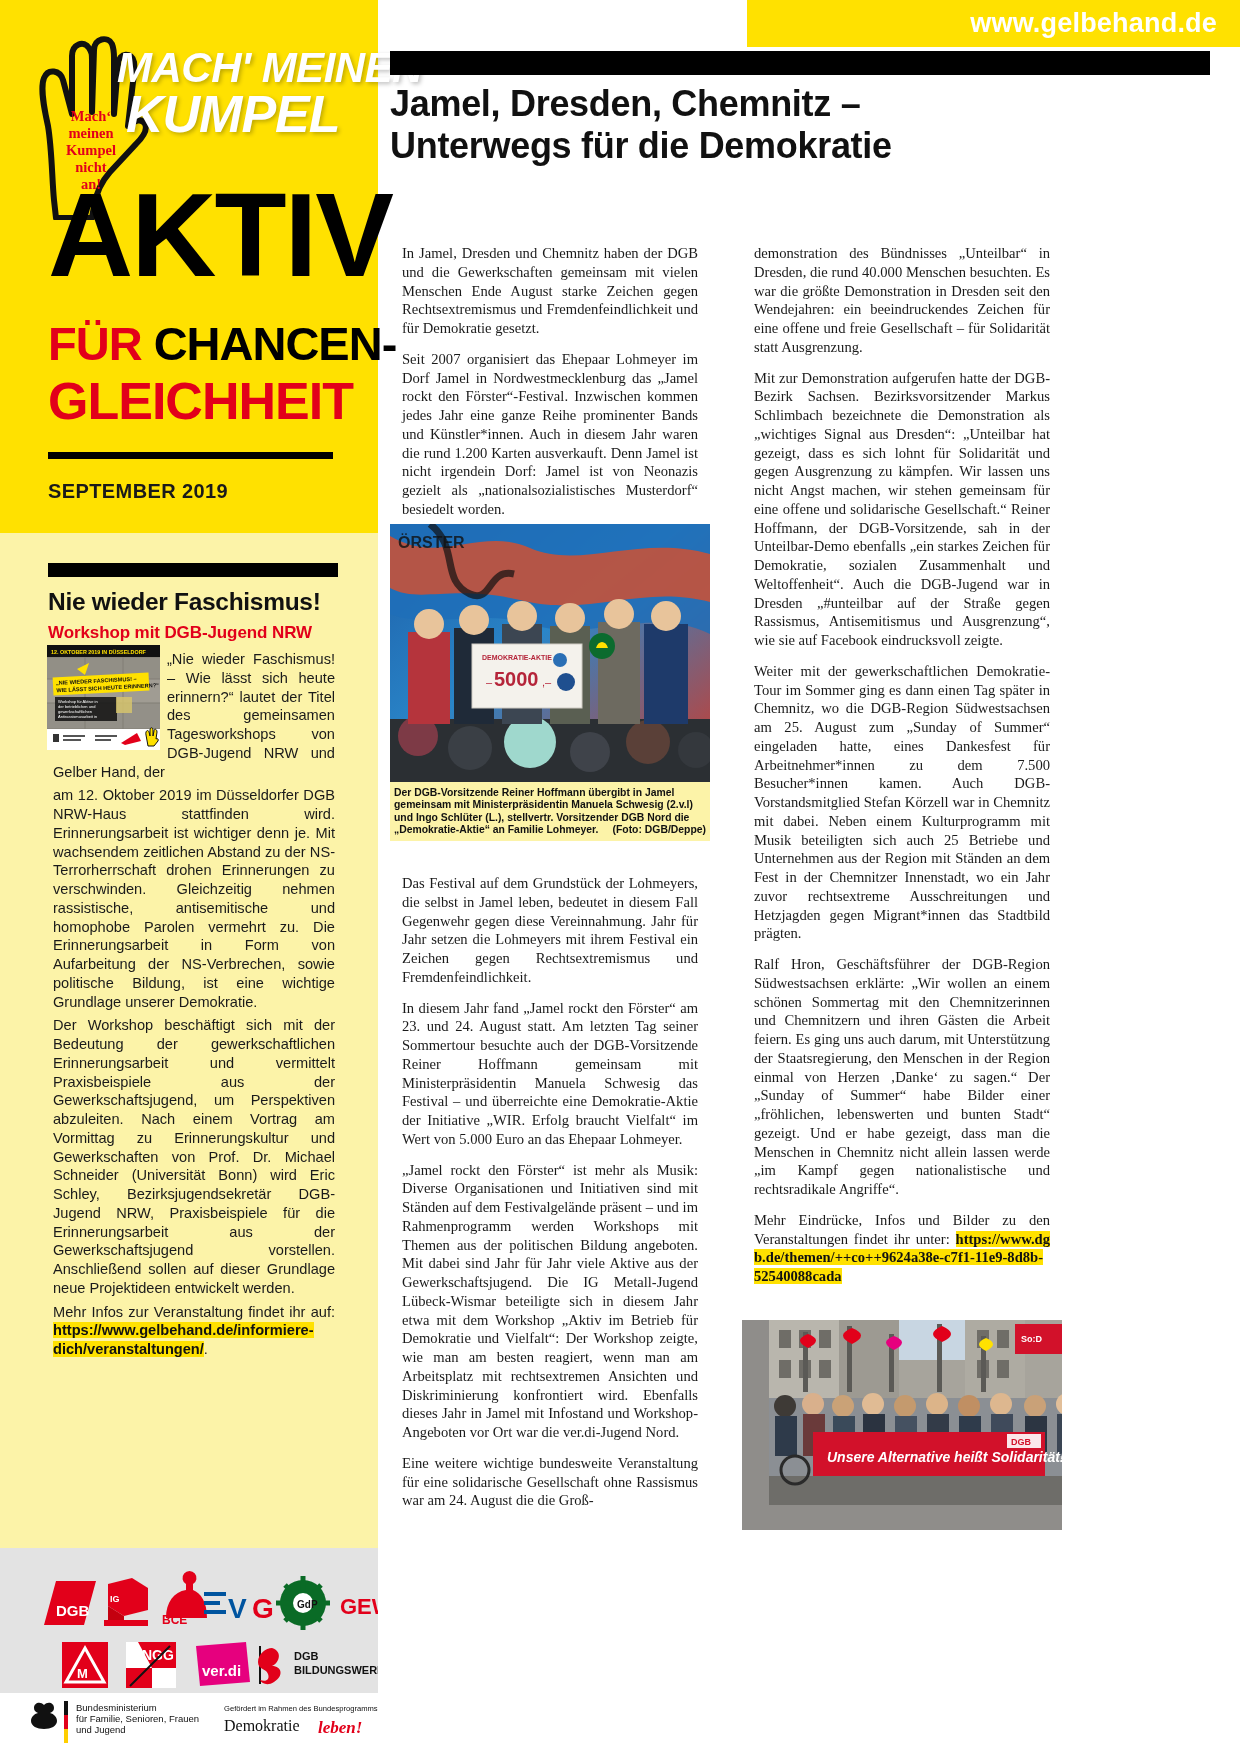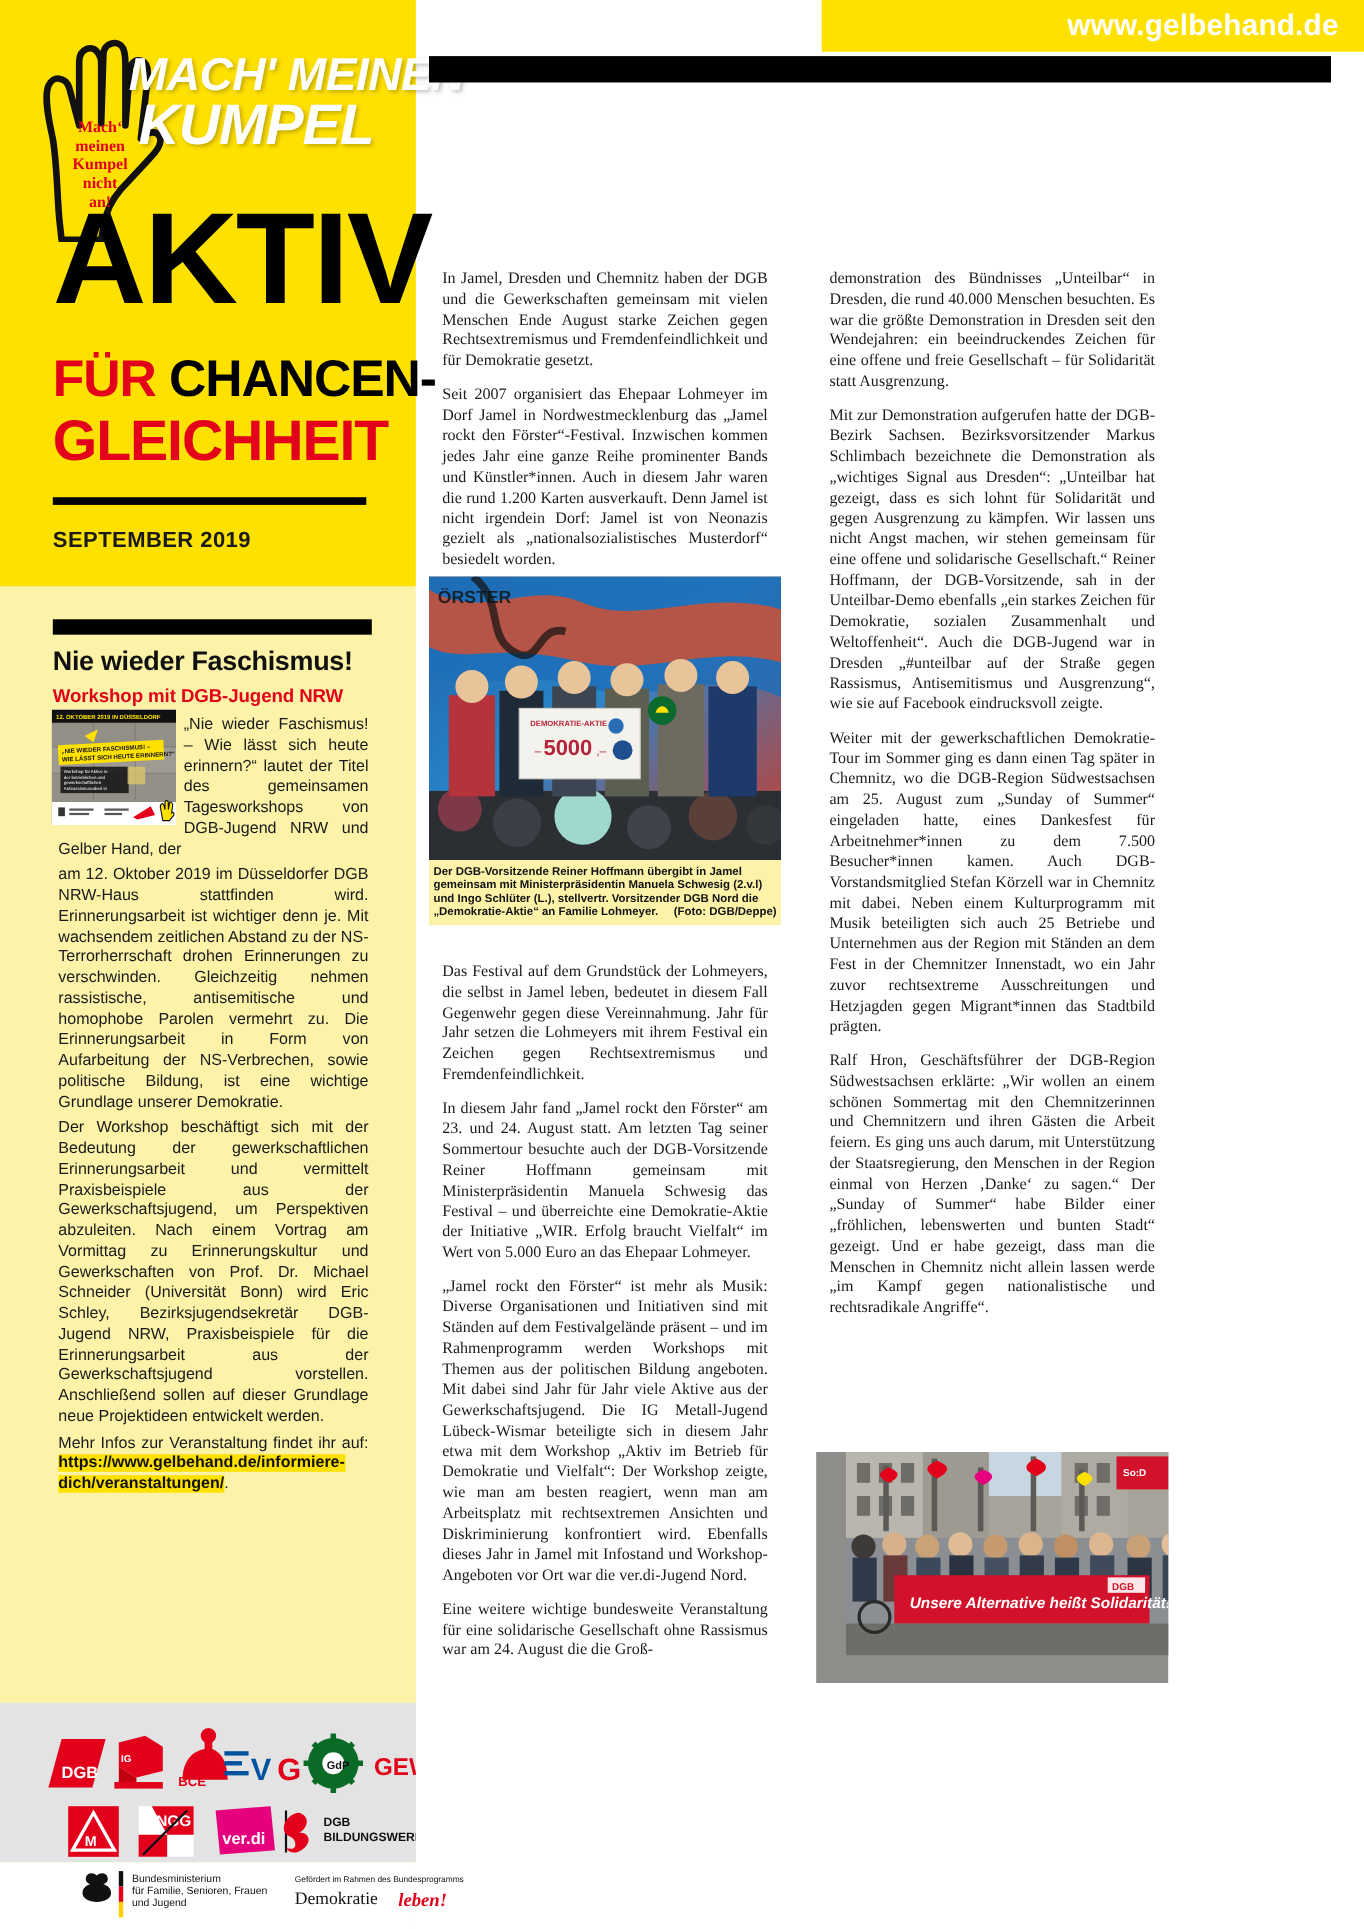--- a/index.html
+++ b/index.html
@@ -70,21 +70,21 @@
     background: #b9b6ae; overflow: hidden; border: 0; }
   .side-body { position: absolute; left: 48px; top: 645px; width: 292px;
     font-size: 14.6px; line-height: 1.285; color: #1a1a1a; text-align: justify;
     text-align-last: left; hyphens: none; }
   .side-body .float-gap { float: left; width: 119px; height: 108px; }
   .side-body p { margin: 5px; }
   .hl { background: #ffe100; font-weight: bold; }
 
   
   .logo-strip { position: absolute; left: 0; top: 1548px; width: 378px; height: 145px; background: #e3e3e3; }
-  .gov-strip { position: absolute; left: 0; top: 1693px; width: 378px; height: 61px; background: #fff; padding-left: 44px; }
+  .gov-strip { position: absolute; left: 0; top: 1693px; width: 378px; height: 61px; background: #fff; }
 
   
   .urlbar { position: absolute; left: 747px; top: 0; width: 493px; height: 47px; background: #ffe100; }
   .urlbar span { position:absolute; right: 23px; top: 8px; color: #fff;
     font-family:"Liberation Sans Narrow","Liberation Sans",sans-serif;
     font-weight: bold; font-size: 27px; letter-spacing: .2px; }
   .blackbar { position: absolute; left: 390px; top: 51px; width: 820px; height: 24px; background: #000; }
 
   .headline { position: absolute; left: 390px; top: 83px; width: 800px;
     font-family:"Liberation Sans Narrow","Liberation Sans",sans-serif;
@@ -285,20 +285,24 @@
         <text x="318" y="40" fill="#e2001a" font-size="17" font-family="Liberation Serif, serif" font-style="italic" font-weight="bold">leben!</text>
       </svg>
     </div>
   </div>
 
   <div class="urlbar">
     <span>www.gelbehand.de</span>
   </div>
   <div class="blackbar"></div>
 
+  <div class="headline">
+    <span>Jamel, Dresden, Chemnitz –</span><br>
+    <span>Unterwegs für die Demokratie</span>
+  </div>
 
   <div class="col col-mid" style="height:286px;overflow:hidden;">
     <p>In Jamel, Dresden und Chemnitz haben der DGB und die Gewerkschaften gemeinsam mit vielen Menschen Ende August starke Zeichen gegen Rechtsextremismus und Fremdenfeindlichkeit und für Demokratie gesetzt.</p>
     <p>Seit 2007 organisiert das Ehepaar Lohmeyer im Dorf Jamel in Nordwestmecklenburg das „Jamel rockt den Förster“-Festival. Inzwischen kommen jedes Jahr eine ganze Reihe prominenter Bands und Künstler*innen. Auch in diesem Jahr waren die rund 1.200 Karten ausverkauft. Denn Jamel ist nicht irgendein Dorf: Jamel ist von Neonazis gezielt als „nationalsozialistisches Musterdorf“ besiedelt worden.</p>
   </div>
 
   <div class="photo photo1">
     <svg width="320" height="258" viewBox="0 0 320 258">
       <defs>
         <linearGradient id="bgA" x1="0" y1="0" x2="1" y2="1">
@@ -365,20 +369,21 @@
     <p>In diesem Jahr fand „Jamel rockt den Förster“ am 23. und 24. August statt. Am letzten Tag seiner Sommertour besuchte auch der DGB-Vorsitzende Reiner Hoffmann gemeinsam mit Ministerpräsidentin Manuela Schwesig das Festival – und überreichte eine Demokratie-Aktie der Initiative „WIR. Erfolg braucht Vielfalt“ im Wert von 5.000 Euro an das Ehepaar Lohmeyer.</p>
     <p>„Jamel rockt den Förster“ ist mehr als Musik: Diverse Organisationen und Initiativen sind mit Ständen auf dem Festivalgelände präsent – und im Rahmenprogramm werden Workshops mit Themen aus der politischen Bildung angeboten. Mit dabei sind Jahr für Jahr viele Aktive aus der Gewerkschaftsjugend. Die IG Metall-Jugend Lübeck-Wismar beteiligte sich in diesem Jahr etwa mit dem Workshop „Aktiv im Betrieb für Demokratie und Vielfalt“: Der Workshop zeigte, wie man am besten reagiert, wenn man am Arbeitsplatz mit rechtsextremen Ansichten und Diskriminierung konfrontiert wird. Ebenfalls dieses Jahr in Jamel mit Infostand und Workshop-Angeboten vor Ort war die ver.di-Jugend Nord.</p>
     <p>Eine weitere wichtige bundesweite Veranstaltung für eine solidarische Gesellschaft ohne Rassismus war am 24. August die die Groß-</p>
   </div>
 
   <div class="col col-right" style="height:1070px;overflow:hidden;">
     <p>demonstration des Bündnisses „Unteilbar“ in Dresden, die rund 40.000 Menschen besuchten. Es war die größte Demonstration in Dresden seit den Wendejahren: ein beeindruckendes Zeichen für eine offene und freie Gesellschaft – für Solidarität statt Ausgrenzung.</p>
     <p>Mit zur Demonstration aufgerufen hatte der DGB-Bezirk Sachsen. Bezirksvorsitzender Markus Schlimbach bezeichnete die Demonstration als „wichtiges Signal aus Dresden“: „Unteilbar hat gezeigt, dass es sich lohnt für Solidarität und gegen Ausgrenzung zu kämpfen. Wir lassen uns nicht Angst machen, wir stehen gemeinsam für eine offene und solidarische Gesellschaft.“ Reiner Hoffmann, der DGB-Vorsitzende, sah in der Unteilbar-Demo ebenfalls „ein starkes Zeichen für Demokratie, sozialen Zusammenhalt und Weltoffenheit“. Auch die DGB-Jugend war in Dresden „#unteilbar auf der Straße gegen Rassismus, Antisemitismus und Ausgrenzung“, wie sie auf Facebook eindrucksvoll zeigte.</p>
     <p>Weiter mit der gewerkschaftlichen Demokratie-Tour im Sommer ging es dann einen Tag später in Chemnitz, wo die DGB-Region Südwestsachsen am 25. August zum „Sunday of Summer“ eingeladen hatte, eines Dankesfest für Arbeitnehmer*innen zu dem 7.500 Besucher*innen kamen. Auch DGB-Vorstandsmitglied Stefan Körzell war in Chemnitz mit dabei. Neben einem Kulturprogramm mit Musik beteiligten sich auch 25 Betriebe und Unternehmen aus der Region mit Ständen an dem Fest in der Chemnitzer Innenstadt, wo ein Jahr zuvor rechtsextreme Ausschreitungen und Hetzjagden gegen Migrant*innen das Stadtbild prägten.</p>
     <p>Ralf Hron, Geschäftsführer der DGB-Region Südwestsachsen erklärte: „Wir wollen an einem schönen Sommertag mit den Chemnitzerinnen und Chemnitzern und ihren Gästen die Arbeit feiern. Es ging uns auch darum, mit Unterstützung der Staatsregierung, den Menschen in der Region einmal von Herzen ‚Danke‘ zu sagen.“ Der „Sunday of Summer“ habe Bilder einer „fröhlichen, lebenswerten und bunten Stadt“ gezeigt. Und er habe gezeigt, dass man die Menschen in Chemnitz nicht allein lassen werde „im Kampf gegen nationalistische und rechtsradikale Angriffe“.</p>
+    <p><span>Mehr Eindrücke, Infos und Bilder zu den Veranstaltungen findet ihr unter: </span><a class="hl" href="#" style="color:#111;text-decoration:none;word-break:break-all;">https://www.dgb.de/themen/++co++9624a38e-c7f1-11e9-8d8b-52540088cada</a></p>
   </div>
 
   <div class="photo photo2">
     <svg width="320" height="185" viewBox="0 0 320 185">
       <rect width="320" height="185" fill="#8b8f94"></rect>
 
       <rect x="0" y="0" width="320" height="78" fill="#a7a49c"></rect>
       <rect x="0" y="0" width="70" height="78" fill="#b9b6ad"></rect>
       <rect x="70" y="0" width="60" height="78" fill="#9d9a92"></rect>
       <rect x="196" y="0" width="60" height="78" fill="#aeaba2"></rect>

